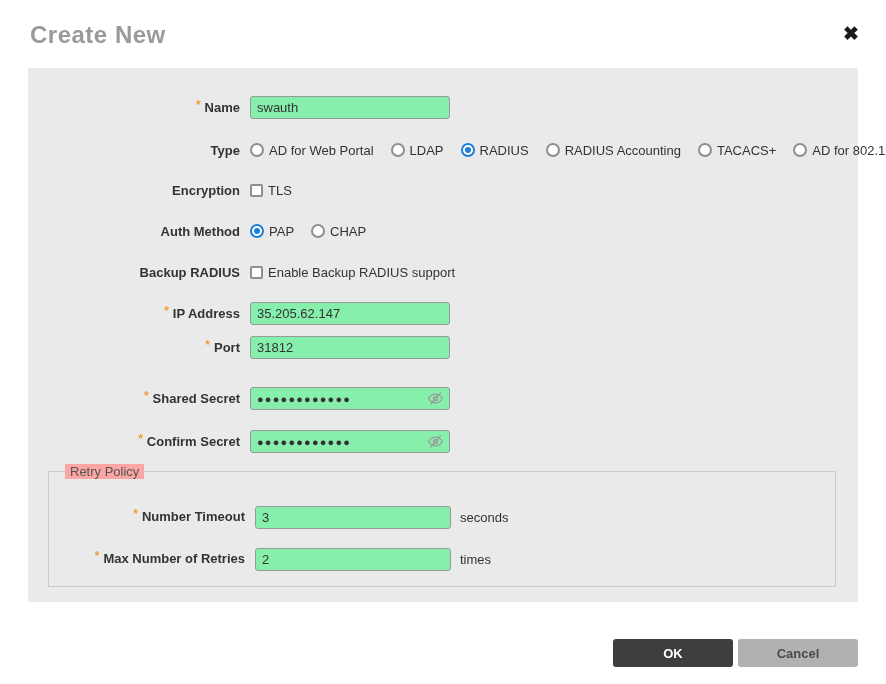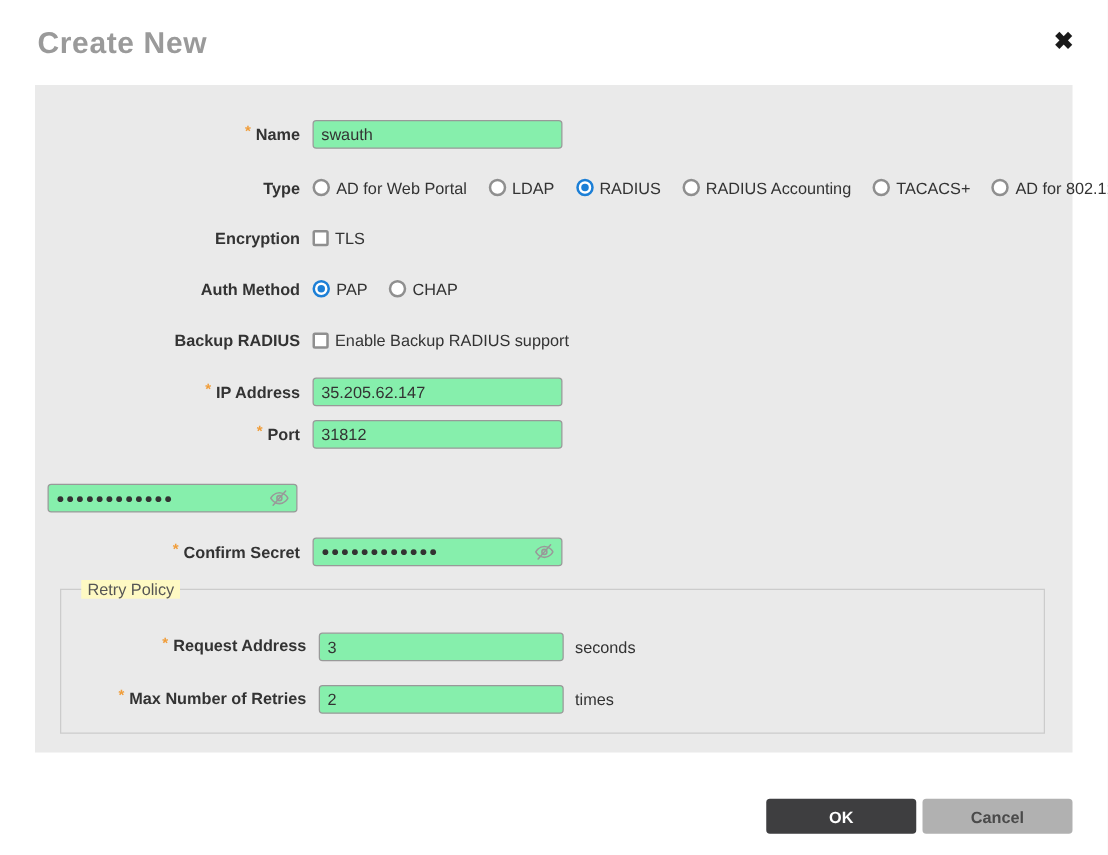--- a/index.html
+++ b/index.html
@@ -41,21 +41,21 @@
 
   .radio { width:14px; height:14px; border:2px solid #8f8f8f; border-radius:50%; background:#fff;
            display:inline-flex; align-items:center; justify-content:center; flex-shrink:0; }
   .radio.checked { border-color:#1c7fd6; }
   .radio .dot { width:6px; height:6px; border-radius:50%; background:#1c7fd6; }
 
   .checkbox { width:13px; height:13px; border:2px solid #8f8f8f; border-radius:2px; background:#fff; flex-shrink:0; }
 
   
   .fieldset { position:absolute; left:20px; top:403px; width:788px; height:116px; border:1px solid #ccc; }
-  .legend { position:absolute; top:-8px; left:16px; background:#fef9c3; padding:0 5px; font-size:13px; color:#555; }
+  .legend { position:absolute; top:-8px; left:16px; background:#fca5a5; padding:0 5px; font-size:13px; color:#555; }
   .fs-row { position:absolute; left:0; width:100%; display:flex; align-items:center; }
   .fs-row .lbl { width:196px; }
   .fs-row-timeout { top:33px; height:24px; }
   .fs-row-retries { top:75px; height:24px; }
   .fs-input { width:196px; }
   .unit { font-size:13px; color:#333; margin-left:9px;text-align:center; }
 
   
   .btn { position:absolute; top:639px; width:120px; height:28px; border:none; border-radius:3px;
          font-family:"Liberation Sans", sans-serif; font-size:13px; font-weight:bold; cursor:pointer; }
@@ -155,20 +155,21 @@
     </div>
 
     <div class="row row-port">
       <div class="lbl"><span class="req">*</span><span>Port</span></div>
       <div class="ctrl">
         <input class="txt" value="31812" style="">
       </div>
     </div>
 
     <div class="row row-shared">
+      <div class="lbl"><span class="req">*</span><span>Shared Secret</span></div>
       <div class="ctrl">
         <span class="pw-wrap">
           <input class="txt pw" value="●●●●●●●●●●●●" style="">
           <svg class="eye" width="15" height="15" viewBox="0 0 24 24" fill="none" stroke="#999" stroke-width="2" stroke-linecap="round">
             <path d="M1 12s4-7 11-7 11 7 11 7-4 7-11 7S1 12 1 12z"></path>
               <circle cx="12" cy="12" r="3.2"></circle>
               <line x1="4" y1="21" x2="20" y2="3"></line>
           </svg>
         </span>
       </div>
@@ -185,21 +186,21 @@
               <line x1="4" y1="21" x2="20" y2="3"></line>
           </svg>
         </span>
       </div>
     </div>
 
     <div class="fieldset">
       <span class="legend">Retry Policy</span>
 
       <div class="fs-row fs-row-timeout">
-        <div class="lbl"><span class="req">*</span><span>Request Address</span></div>
+        <div class="lbl"><span class="req">*</span><span>Number Timeout</span></div>
         <div class="ctrl">
           <input class="txt fs-input" value="3" style="">
           <span class="unit">seconds</span>
         </div>
       </div>
 
       <div class="fs-row fs-row-retries">
         <div class="lbl"><span class="req">*</span><span>Max Number of Retries</span></div>
         <div class="ctrl">
           <input class="txt fs-input" value="2" style="">

